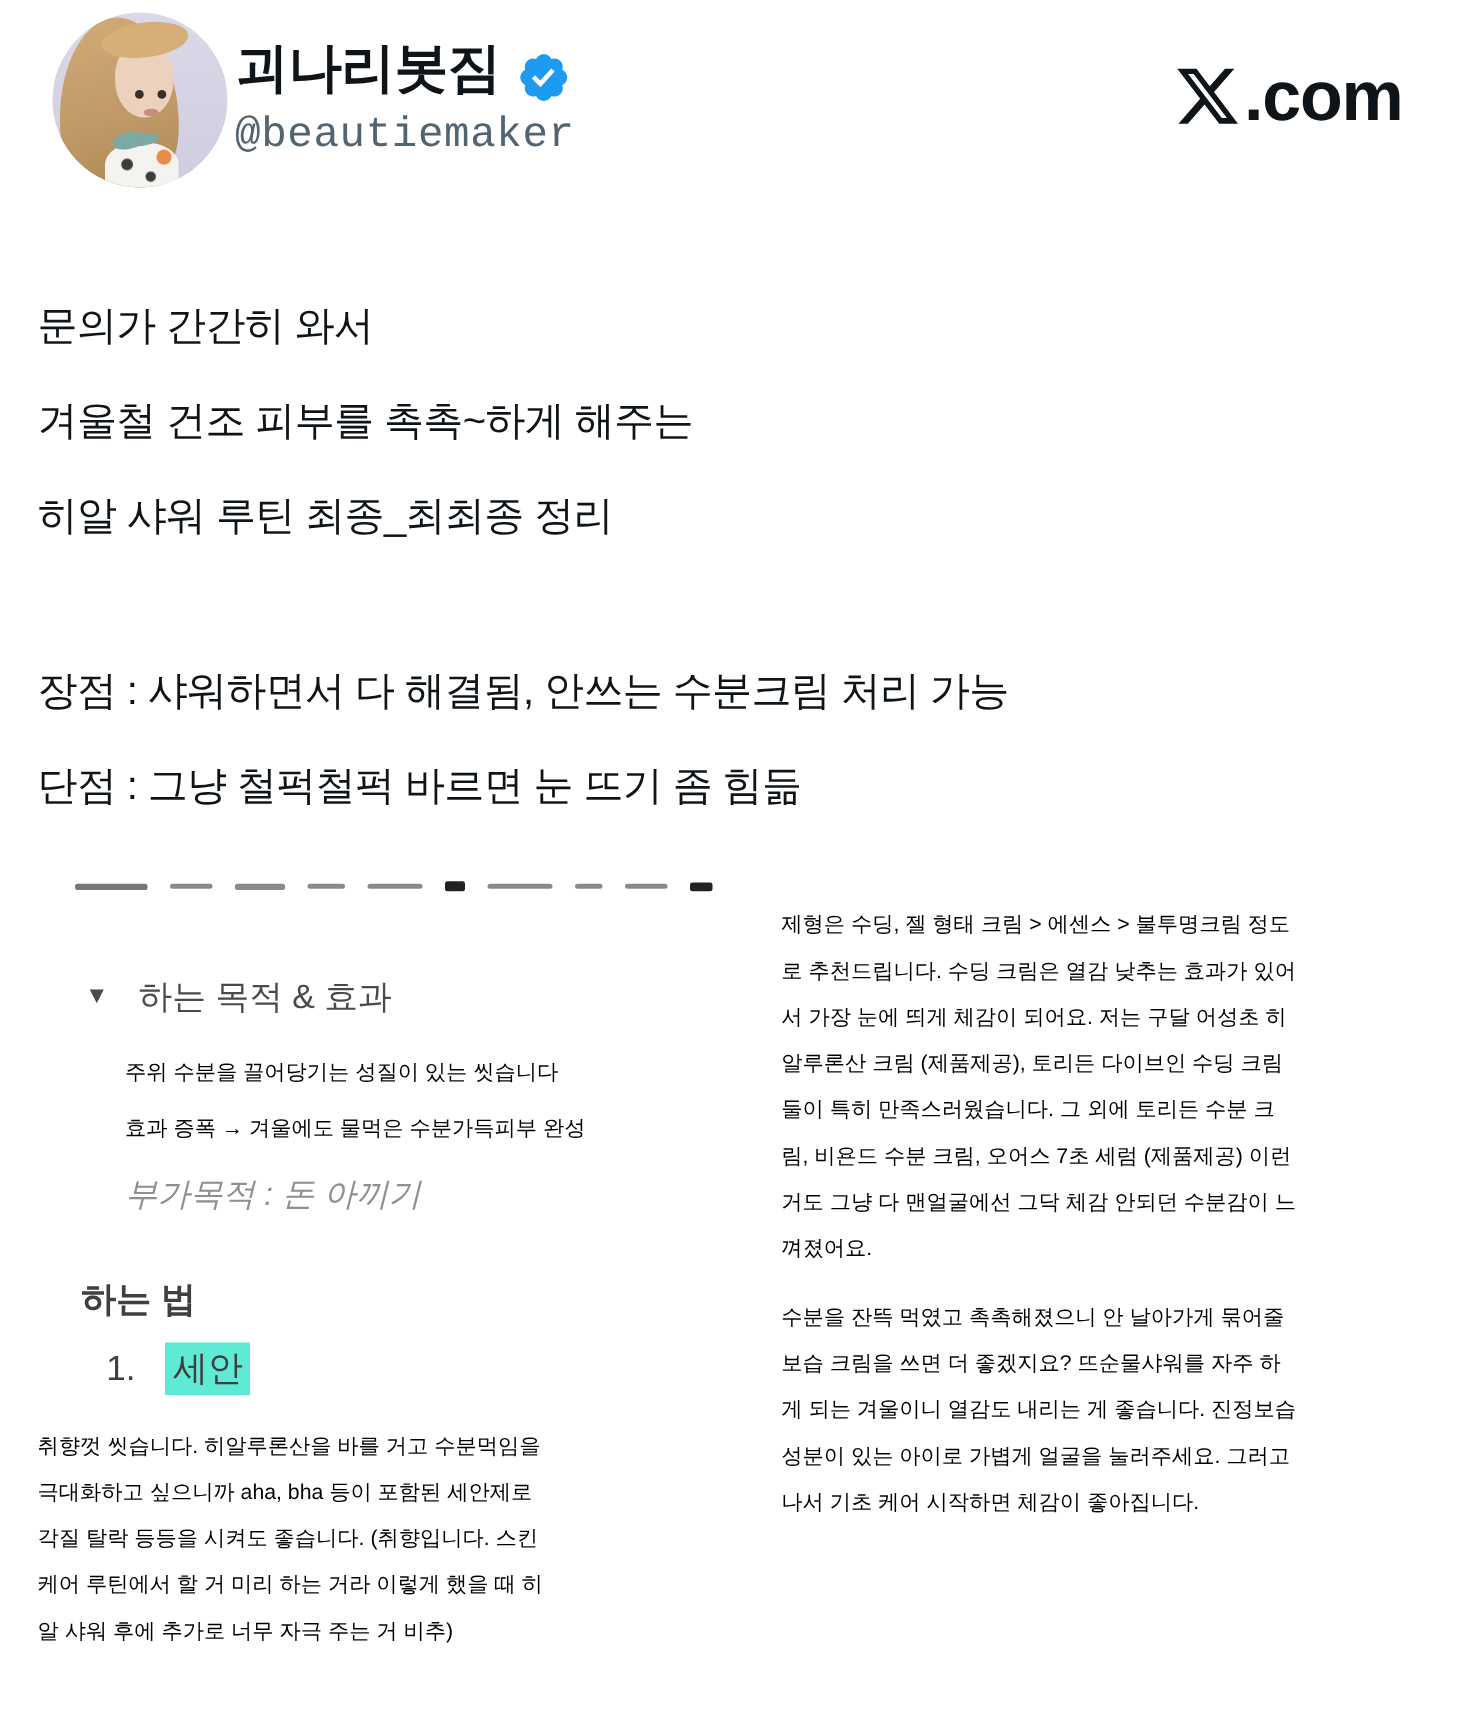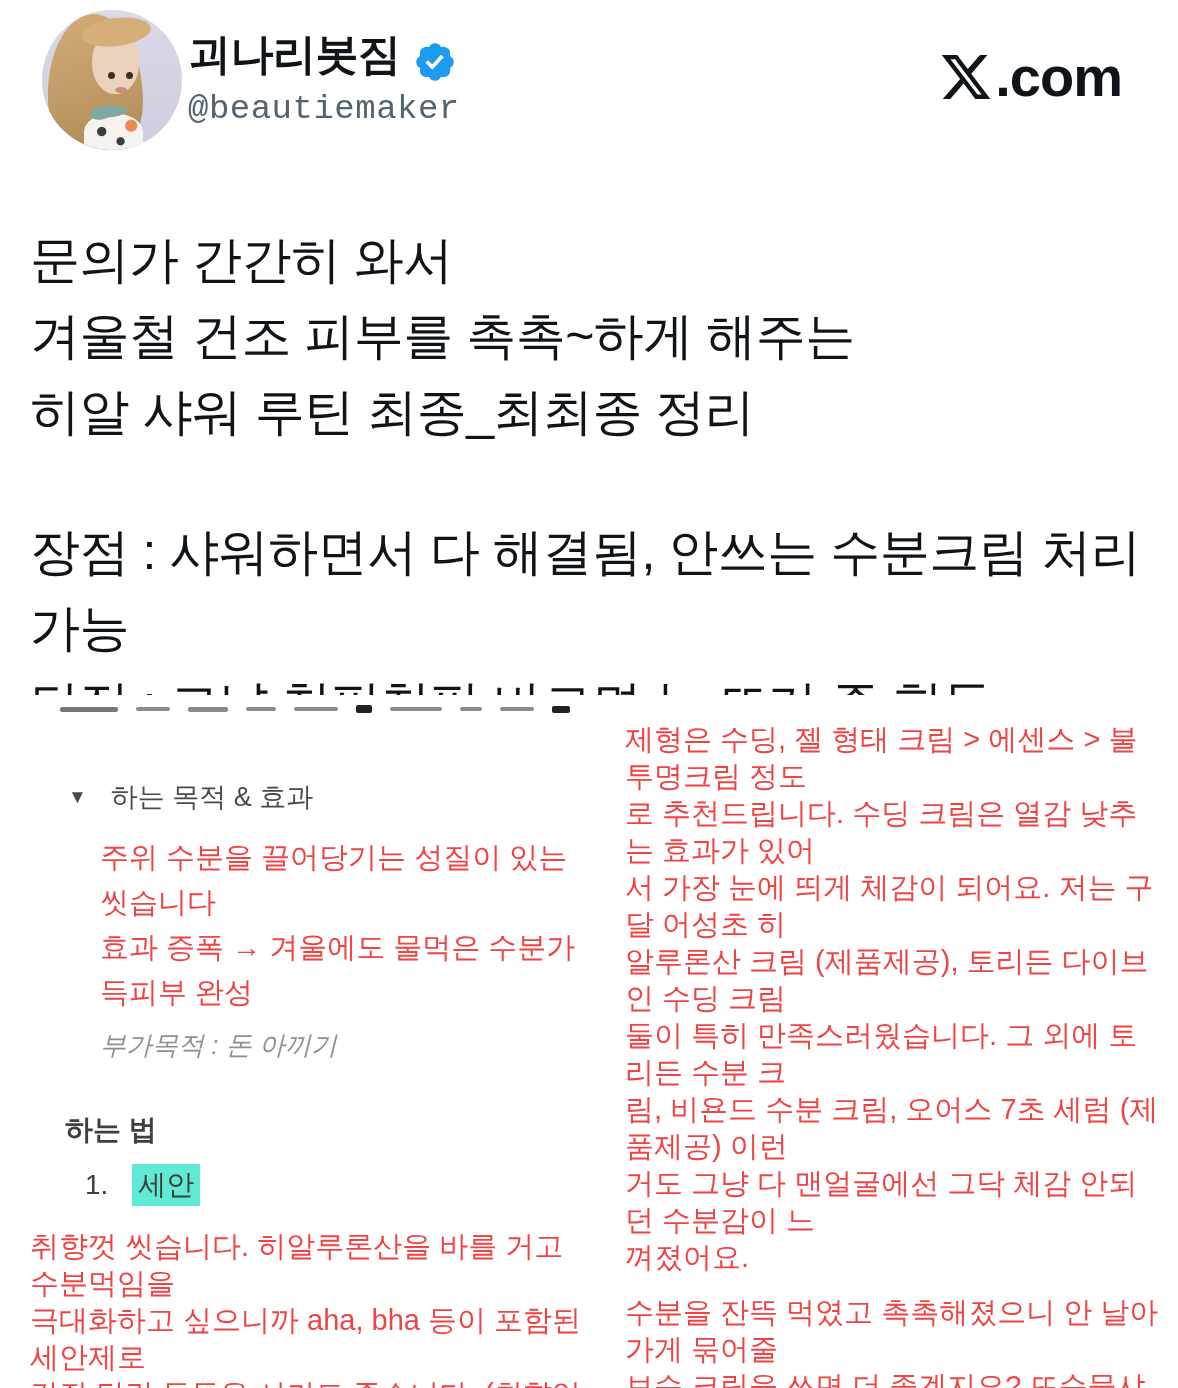--- a/index.html
+++ b/index.html
@@ -49,33 +49,33 @@
   .name-row{position:absolute;left:188px;top:26px;display:flex;align-items:flex-end;gap:12px;}
   .display-name{font-size:43px;font-weight:700;letter-spacing:-0.5px;color:#0f1419;}
   .verified{width:44px;height:44px;margin-top:4px;}
   .handle{position:absolute;left:188px;top:90px;font-size:34px;color:#536471;letter-spacing:0.5px;font-family:Liberation Mono, monospace;}
   .xcom{position:absolute;right:56px;top:44px;display:flex;align-items:center;gap:2px;}
   .xcom svg{width:54px;height:54px;}
   .site-label{font-size:56px;font-weight:700;letter-spacing:-1px;color:#0f1419;}
   
   .tweet-text{position:absolute;left:30px;top:222px;right:20px;}
   .tweet-text p{
-    margin:0;font-size:50px;line-height:76px;font-weight:400;
+    margin:0;font-size:32px;line-height:76px;font-weight:400;
     color:#0f1419;white-space:pre-line;letter-spacing:-0.5px;
   }
   .tweet-text p + p{margin-top:64px;}
   
   .doc{
     position:absolute;left:30px;top:695px;width:1135px;height:693px;
     display:flex;gap:30px;background:#ffffff;color:#4e4e4e;
   }
   .doc .col{position:relative;}
   .doc .col.left{width:565px;}
   .doc .col.right{width:540px;padding-top:26px;box-sizing:border-box;}
-  .doc p{margin:0;font-size:29px;line-height:37px;white-space:pre-line;color:#ef4444;}
+  .doc p{margin:0;font-size:17px;line-height:37px;white-space:pre-line;color:#000000;}
   .fragments{margin:8px 0 0 30px;height:12px;display:flex;align-items:center;gap:18px;}
   .fragments span{display:inline-block;height:4px;background:#8a8a8a;border-radius:2px;}
   .fragments span:nth-child(1){width:58px;height:5px;background:#777;}
   .fragments span:nth-child(2){width:34px;}
   .fragments span:nth-child(3){width:40px;height:5px;}
   .fragments span:nth-child(4){width:30px;}
   .fragments span:nth-child(5){width:44px;}
   .fragments span:nth-child(6){width:16px;height:8px;background:#222;}
   .fragments span:nth-child(7){width:52px;}
   .fragments span:nth-child(8){width:22px;}

